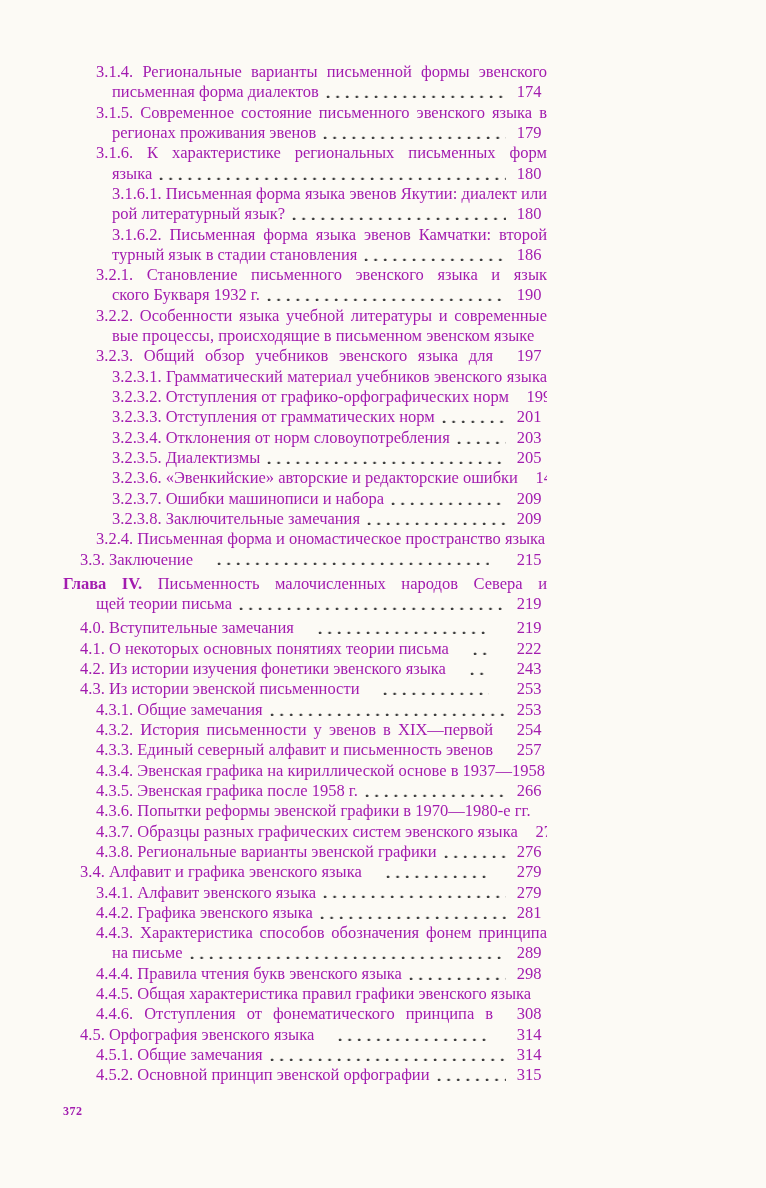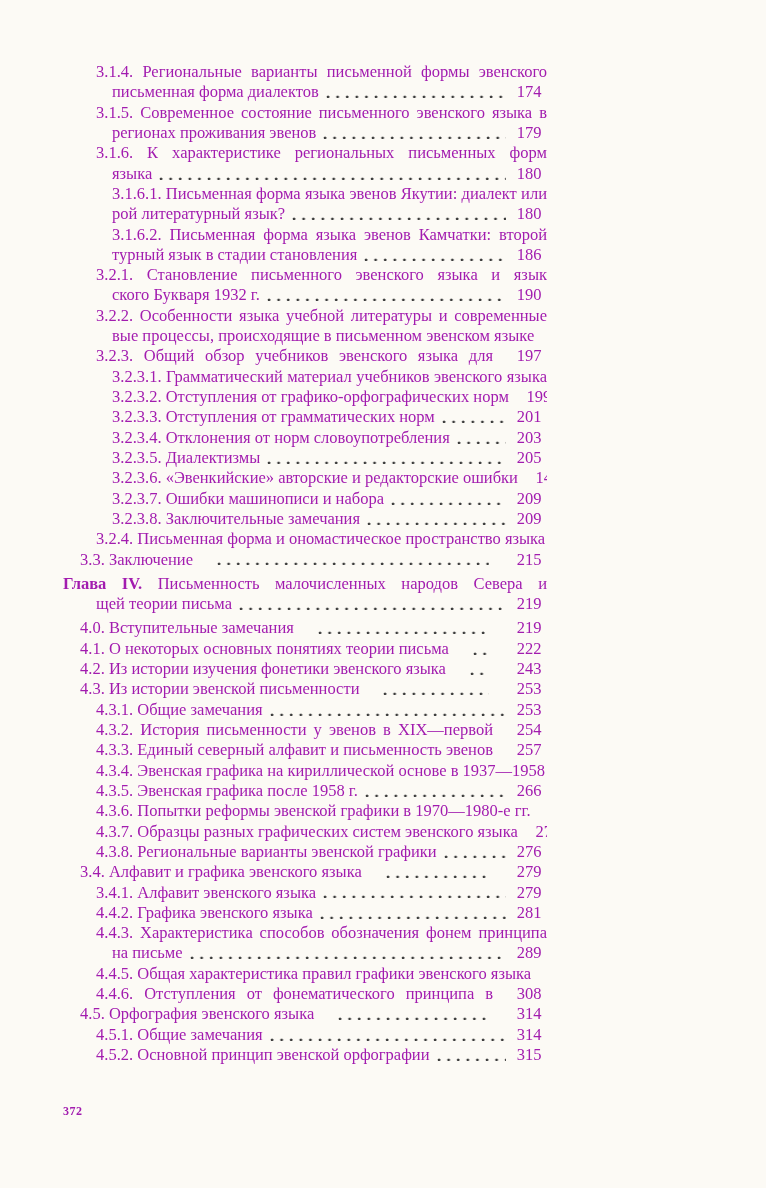--- a/index.html
+++ b/index.html
@@ -253,20 +253,25 @@
       </div>
       <div class="line lv2 wrap">
         <span class="txt">4.4.3. Характеристика способов обозначения фонем принципа языка</span>
       </div>
       <div class="line lv3">
         <span class="txt">на письме</span>
         <span class="dots"></span>
         <span class="pg">289</span>
       </div>
       <div class="line lv2">
+        <span class="txt">4.4.4. Правила чтения букв эвенского языка</span>
+        <span class="dots"></span>
+        <span class="pg">298</span>
+      </div>
+      <div class="line lv2">
         <span class="txt">4.4.5. Общая характеристика правил графики эвенского языка</span>
         <span class="dots"></span>
         <span class="pg">305</span>
       </div>
       <div class="line lv2 fill">
         <span class="txt">4.4.6. Отступления от фонематического принципа в эвенской графике</span>
         <span class="pg">308</span>
       </div>
       <div class="line lv1">
         <span class="txt">4.5. Орфография эвенского языка</span>

